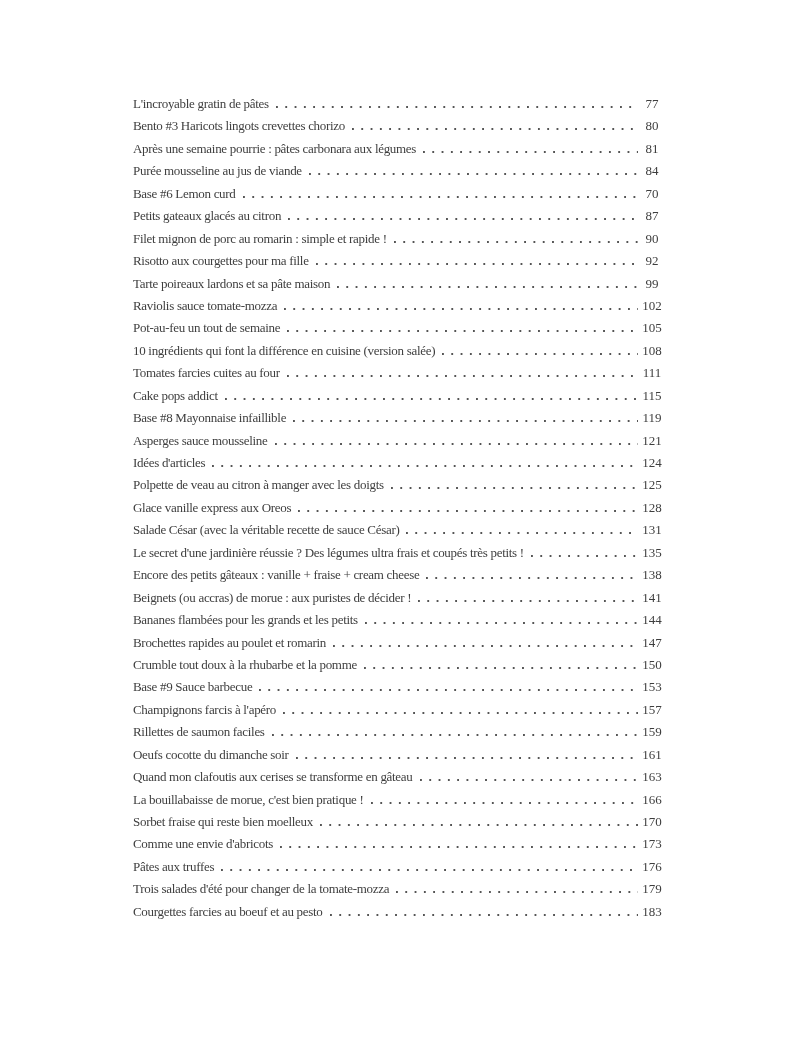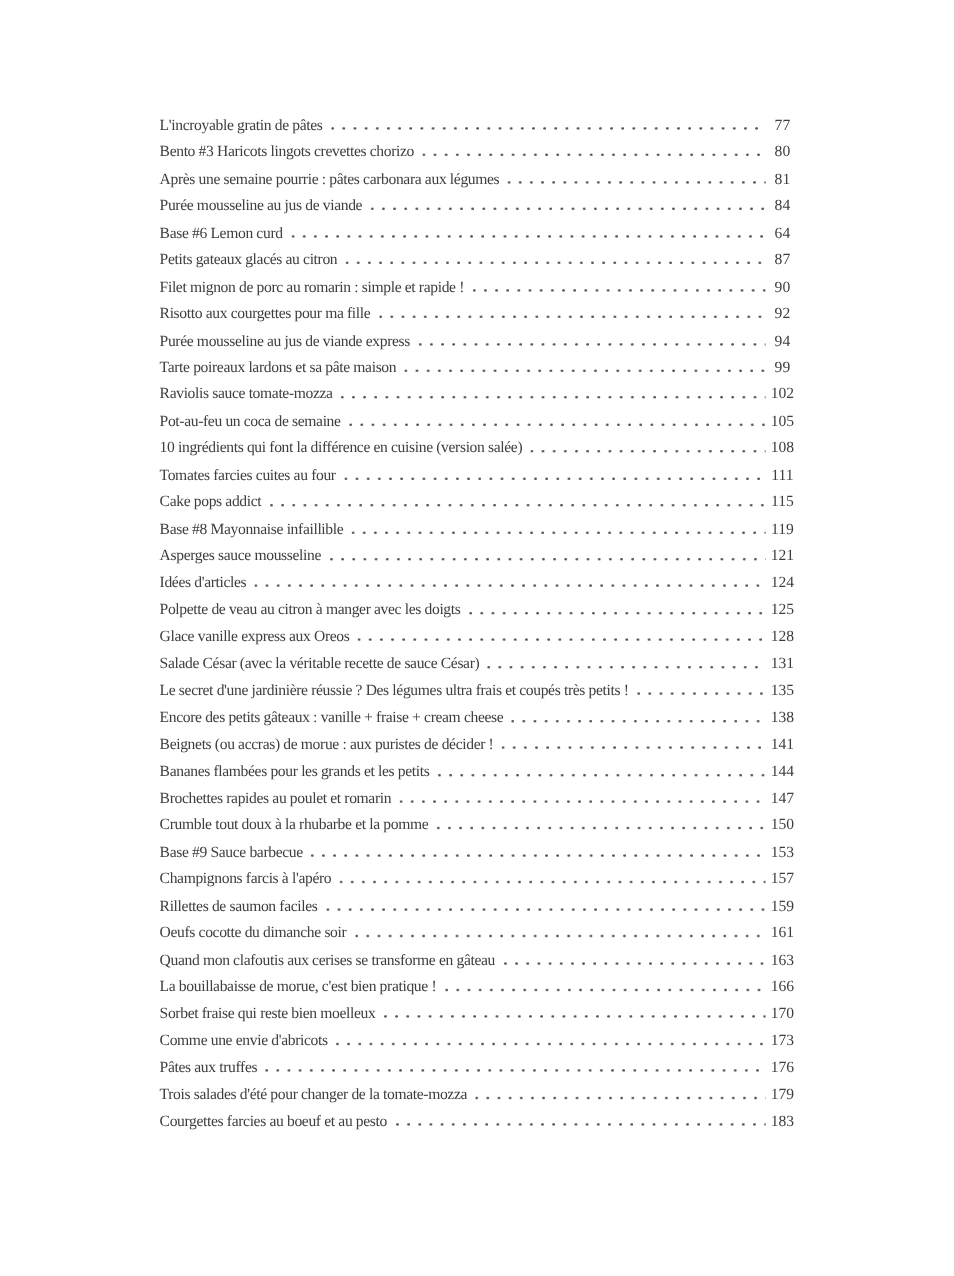--- a/index.html
+++ b/index.html
@@ -77,62 +77,57 @@
 
   <div class="toc-row">
     <span class="toc-title">Purée mousseline au jus de viande</span>
     <span class="dot-leader"></span>
     <span class="toc-pagenum">84</span>
   </div>
 
   <div class="toc-row">
     <span class="toc-title">Base #6 Lemon curd</span>
     <span class="dot-leader"></span>
-    <span class="toc-pagenum">64</span>
+    <span class="toc-pagenum">70</span>
   </div>
 
   <div class="toc-row">
     <span class="toc-title">Petits gateaux glacés au citron</span>
     <span class="dot-leader"></span>
     <span class="toc-pagenum">87</span>
   </div>
 
   <div class="toc-row">
     <span class="toc-title">Filet mignon de porc au romarin :  simple et rapide !</span>
     <span class="dot-leader"></span>
     <span class="toc-pagenum">90</span>
   </div>
 
   <div class="toc-row">
     <span class="toc-title">Risotto aux courgettes pour ma fille</span>
     <span class="dot-leader"></span>
     <span class="toc-pagenum">92</span>
   </div>
 
-  <div class="toc-row">
-    <span class="toc-title">Purée mousseline au jus de viande express</span>
-    <span class="dot-leader"></span>
-    <span class="toc-pagenum">94</span>
-  </div>
 
 
   <div class="toc-row">
     <span class="toc-title">Tarte poireaux lardons et sa pâte maison</span>
     <span class="dot-leader"></span>
     <span class="toc-pagenum">99</span>
   </div>
 
   <div class="toc-row">
     <span class="toc-title">Raviolis sauce tomate-mozza</span>
     <span class="dot-leader"></span>
     <span class="toc-pagenum">102</span>
   </div>
 
   <div class="toc-row">
-    <span class="toc-title">Pot-au-feu un coca de semaine</span>
+    <span class="toc-title">Pot-au-feu un tout de semaine</span>
     <span class="dot-leader"></span>
     <span class="toc-pagenum">105</span>
   </div>
 
   <div class="toc-row">
     <span class="toc-title">10 ingrédients qui font la différence en cuisine (version salée)</span>
     <span class="dot-leader"></span>
     <span class="toc-pagenum">108</span>
   </div>
 

